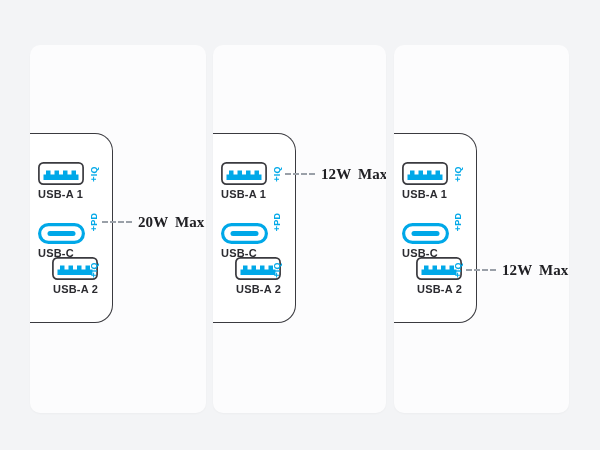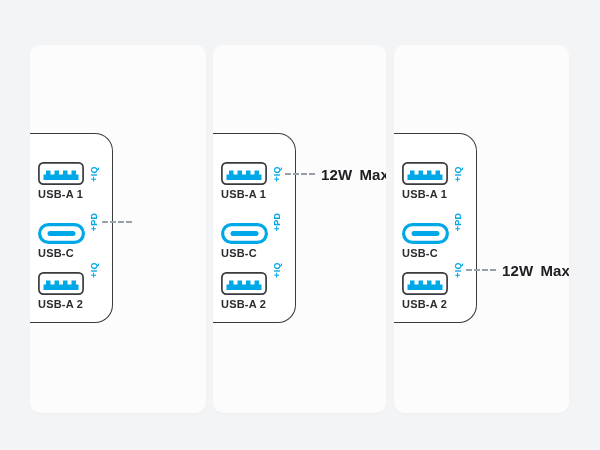--- a/index.html
+++ b/index.html
@@ -45,21 +45,21 @@
   .plabel {
     margin-top: 3px;
     font-size: 11px;
     font-weight: 700;
     letter-spacing: 0.2px;
     color: #2b2b30;
     white-space: nowrap;
   }
   .row0 { top: 117px; }
   .row1 { top: 166px; margin-top: 12px; }
-  .row2 { top: 227px; }
+  .row2 { top: 212px; align-items: flex-end; }
 
   .badge {
     position: absolute;
     left: 64px;
     transform: translate(-50%,-50%) rotate(-90deg);
     font-size: 9px;
     font-weight: 700;
     letter-spacing: 0.3px;
     color: #00a8e8;
     white-space: nowrap;
@@ -69,20 +69,21 @@
   .b2 { top: 225px; }
 
   .callout {
     position: absolute;
     left: 72px;
     height: 20px;
     display: flex;
     align-items: center;
     gap: 6px;
     white-space: nowrap;
+    font-family: Liberation Serif, serif;
   }
   .c0 { top: 119px; }
   .c1 { top: 167px; }
   .c2 { top: 215px; }
   .dash {
     display: inline-block;
     width: 30px; height: 0;
     border-top: 2px dashed #9aa0a8;
   }
   .ctext {
@@ -136,20 +137,21 @@
       </span>
       <span class="plabel">USB-A 2</span>
     </div>
 
     <span class="badge b0">+IQ</span>
     <span class="badge b1">+PD</span>
     <span class="badge b2">+IQ</span>
 
     <div class="callout c1">
       <span class="dash"></span>
+      <span class="ctext">20W Max</span>
     </div>
   </section>
 
   <section class="card card2">
     <div class="device"></div>
 
     <div class="port row0">
       <span class="icon">
         <svg width="46" height="23" viewBox="0 0 46 23">
             <rect x="0.9" y="0.9" width="44.2" height="21.2" rx="4.5" fill="#ffffff" stroke="#3a3a3f" stroke-width="1.7"></rect>

